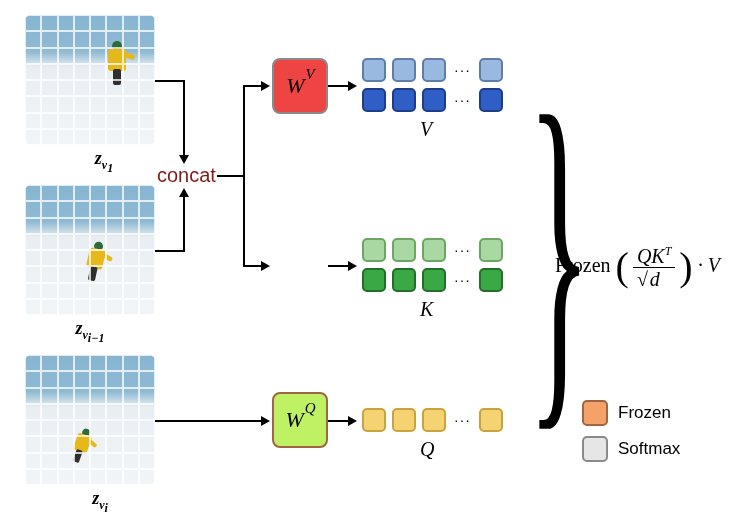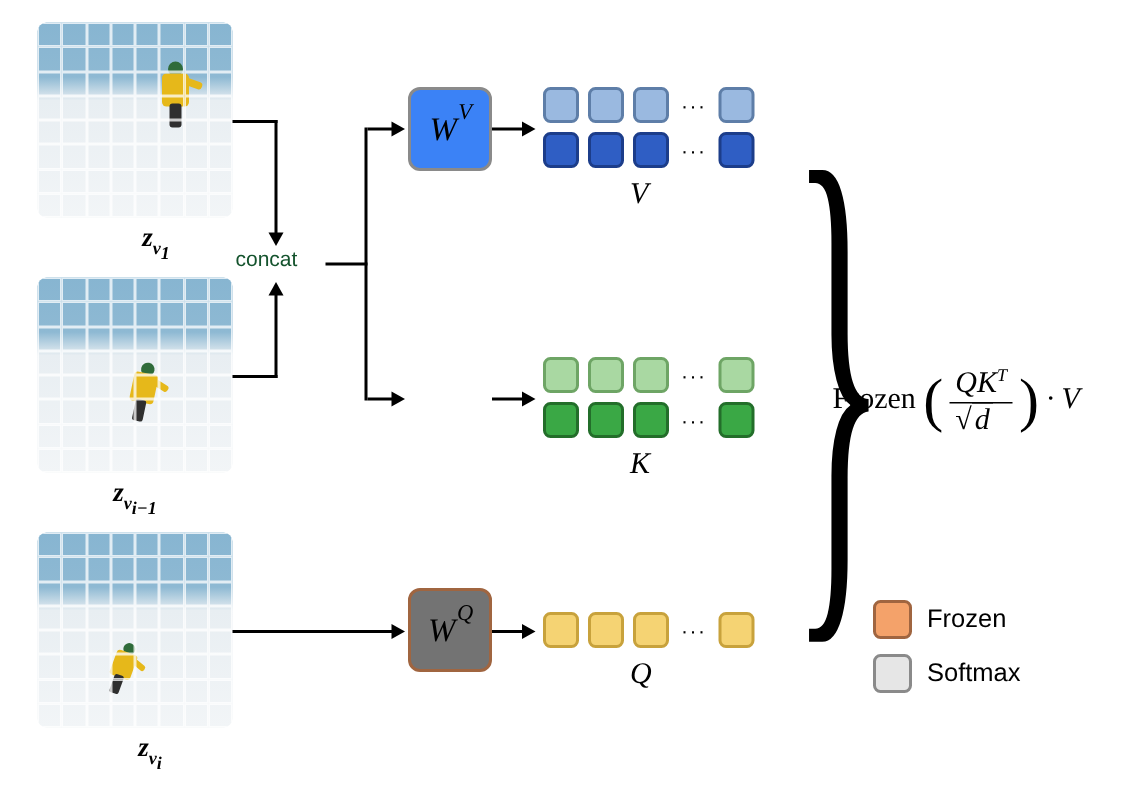--- a/index.html
+++ b/index.html
@@ -46,37 +46,37 @@
     position:absolute; width:0; height:0;
     border-top:5px solid transparent;
     border-bottom:5px solid transparent;
   }
   .arrow-head.right { border-left:9px solid #000; }
   .arrow-head.up { border-left:5px solid transparent; border-right:5px solid transparent; border-bottom:9px solid #000; border-top:none; }
   .arrow-head.down { border-left:5px solid transparent; border-right:5px solid transparent; border-top:9px solid #000; border-bottom:none; }
 
   .concat-label {
     position:absolute;
-    font-size:14px;
-    color:#14532d;
+    font-size:20px;
+    color:#7f1d1d;
   }
 
   .wbox {
     position:absolute;
     width:56px; height:56px;
     border:2px solid #666;
     border-radius:8px;
     display:flex; align-items:center; justify-content:center;
     font-family:"Times New Roman", serif;
     font-style:italic;
     font-size:22px;
     font-weight:500;
   }
-  .wbox.frozen { background:#3b82f6; border-color:#8a8a8a; }
-  .wbox.updated { background:#737373; border-color:#a06540; }
+  .wbox.frozen { background:#ef4444; border-color:#8a8a8a; }
+  .wbox.updated { background:#bef264; border-color:#a06540; }
   .wbox sup { font-size:15px; font-style:italic; position:relative; top:-6px; left:1px; }
 
   .token-group { position:absolute; }
   .token-row { display:flex; align-items:center; gap:6px; margin-bottom:6px; }
   .token { width:24px; height:24px; border-radius:5px; border:2px solid; }
   .dots { font-size:14px; letter-spacing:1px; padding:0 2px; }
   .t-v-light { background:#9ab9e0; border-color:#5e7ea8; }
   .t-v-dark  { background:#2f5ec4; border-color:#1c3d8a; }
   .t-k-light { background:#a9d8a2; border-color:#6ea565; }
   .t-k-dark  { background:#3aa845; border-color:#236e2a; }

